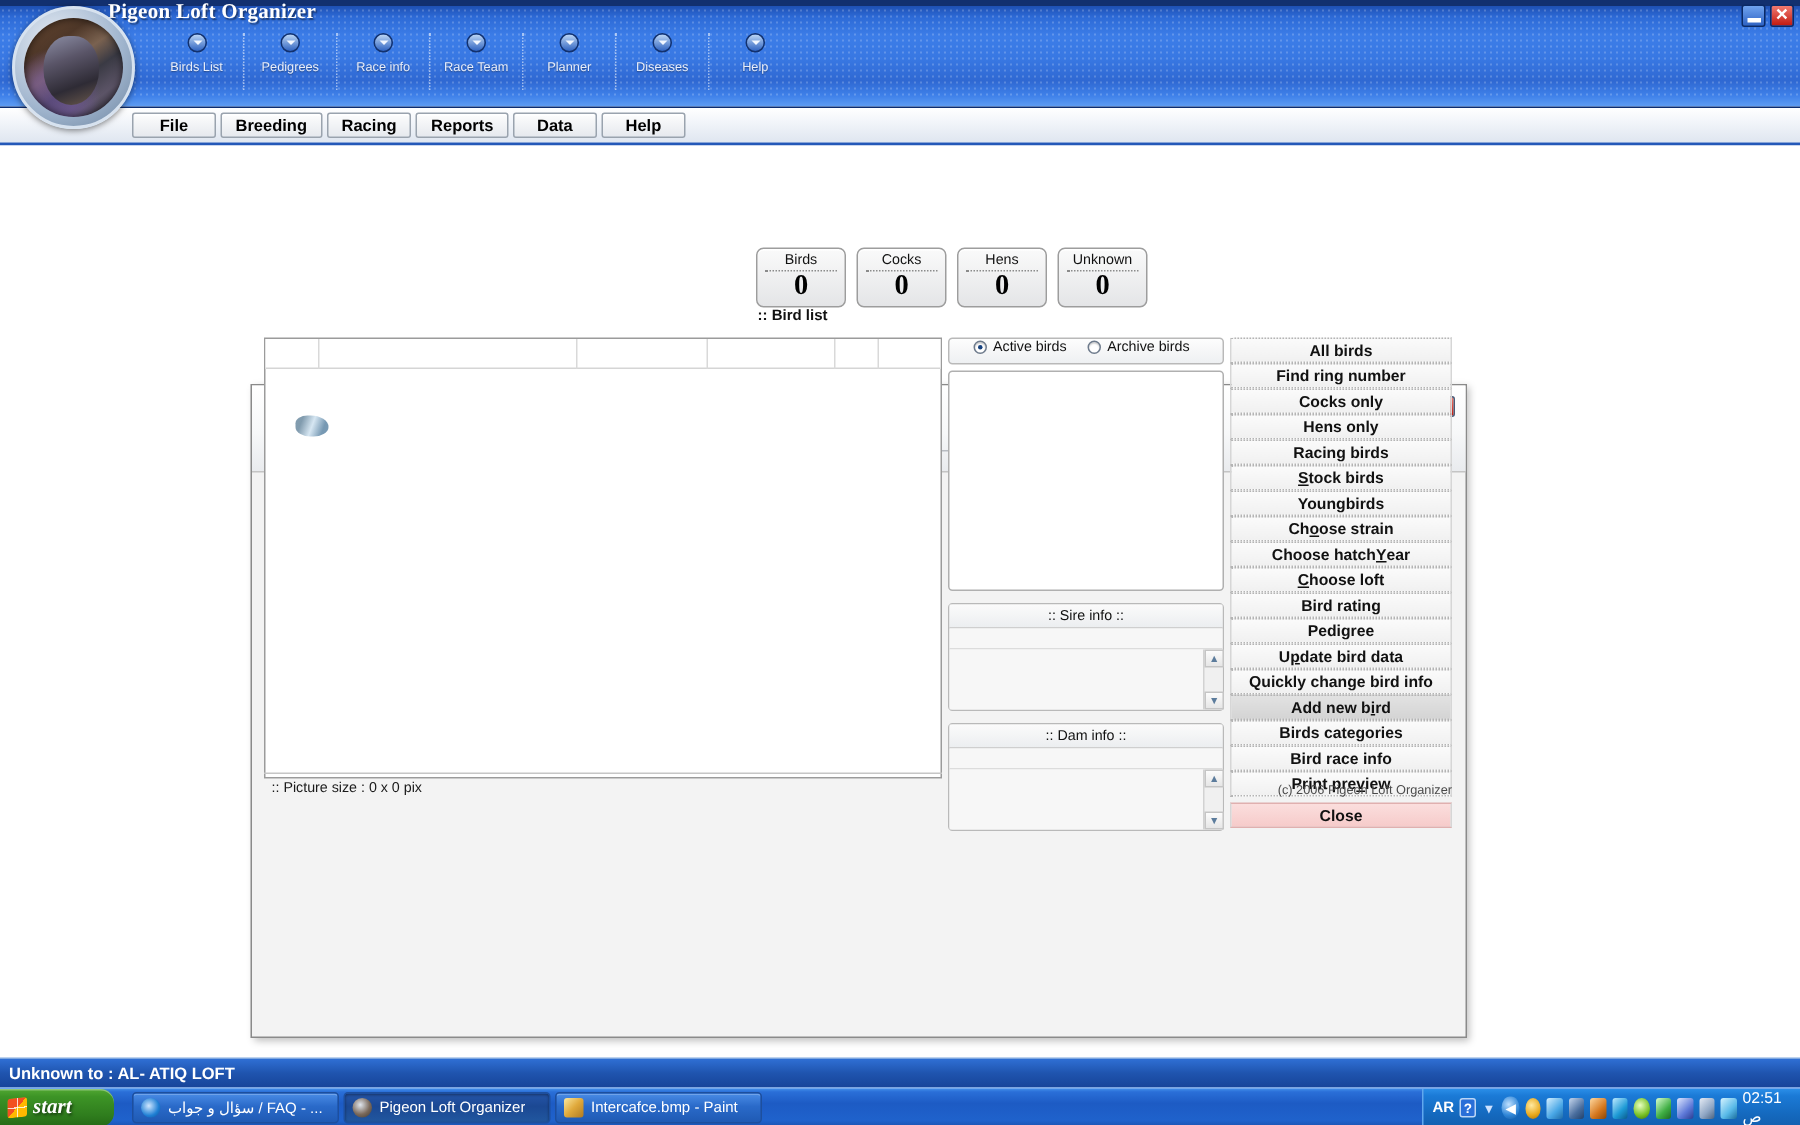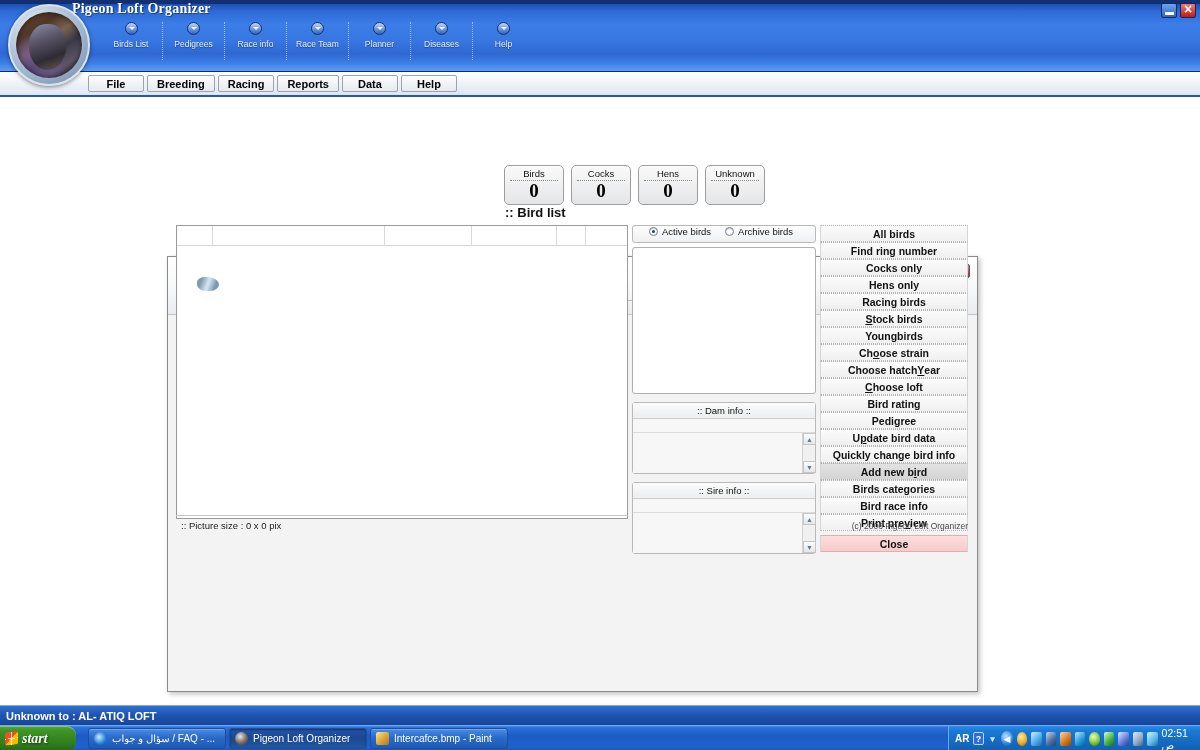--- a/index.html
+++ b/index.html
@@ -174,21 +174,21 @@
   .counter-lbl {
     display: block; font-size: 9.5px; color: #111; margin-top: 2px;
     border-bottom: 1px dotted #8b8b8b; padding-bottom: 1px; margin-left: 5px; margin-right: 5px;
   }
   .counter-val {
     display: block; font-size: 19px; font-weight: bold; color: #000;
     line-height: 19px; font-family: "Liberation Serif", serif;
   }
   #birdlist-tag {
     position: absolute; left: 505px; top: 205px;
-    font-size: 13px; font-weight: bold; color: #111;
+    font-size: 10px; font-weight: bold; color: #111;
   }
   #dlg-winbtns { position: absolute; right: 7px; top: 7px; display: flex; gap: 3px; }
   .dwin {
     width: 15px; height: 14px; border: 1px solid #4a5a75; border-radius: 2px;
     position: relative; cursor: pointer;
   }
   .dwin.min { background: linear-gradient(to bottom, #7fb0f2, #2a5cbd); }
   .dwin.min:after { content:""; position:absolute; left:3px; bottom:2px; width:8px; height:3px; background:#fff; }
   .dwin.close { background: linear-gradient(to bottom, #ef7a6f, #bf1a10); }
   .dwin.close:after {
@@ -481,32 +481,32 @@
       </label>
       <label class="radio-opt">
         <span class="radio-dot"></span>
         <span>Archive birds</span>
       </label>
     </div>
 
     <div id="photo-box"></div>
 
     <div class="info-group">
-      <div class="info-title">:: Dam info ::</div>
+      <div class="info-title">:: Sire info ::</div>
       <div class="info-line"></div>
       <div class="info-body">
         <div class="sbar">
           <div class="sb-arrow">▲</div>
           <div class="sb-arrow">▼</div>
         </div>
       </div>
     </div>
 
     <div class="info-group">
-      <div class="info-title">:: Sire info ::</div>
+      <div class="info-title">:: Dam info ::</div>
       <div class="info-line"></div>
       <div class="info-body">
         <div class="sbar">
           <div class="sb-arrow">▲</div>
           <div class="sb-arrow">▼</div>
         </div>
       </div>
     </div>
   </div>
 

